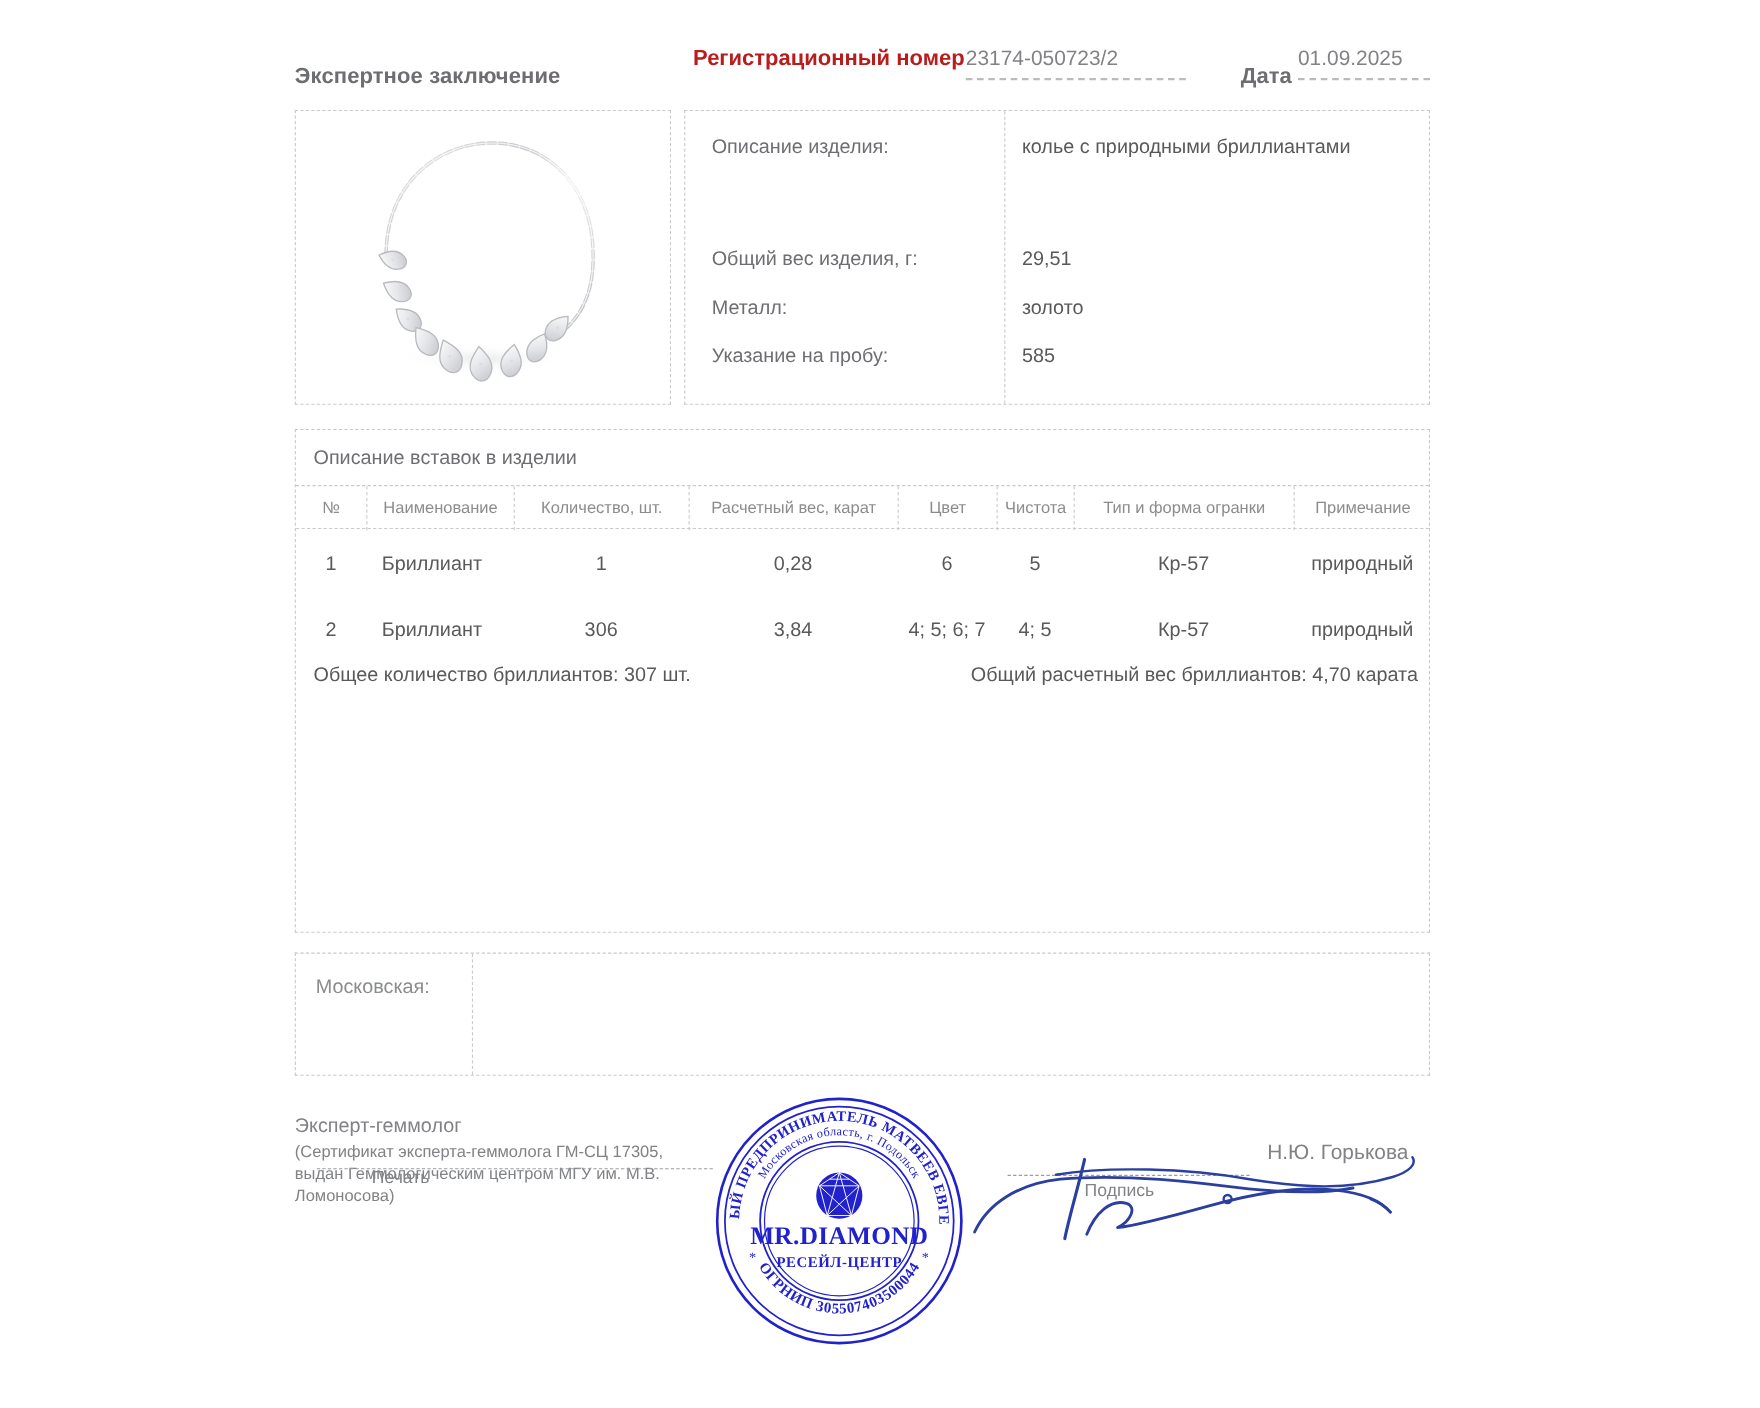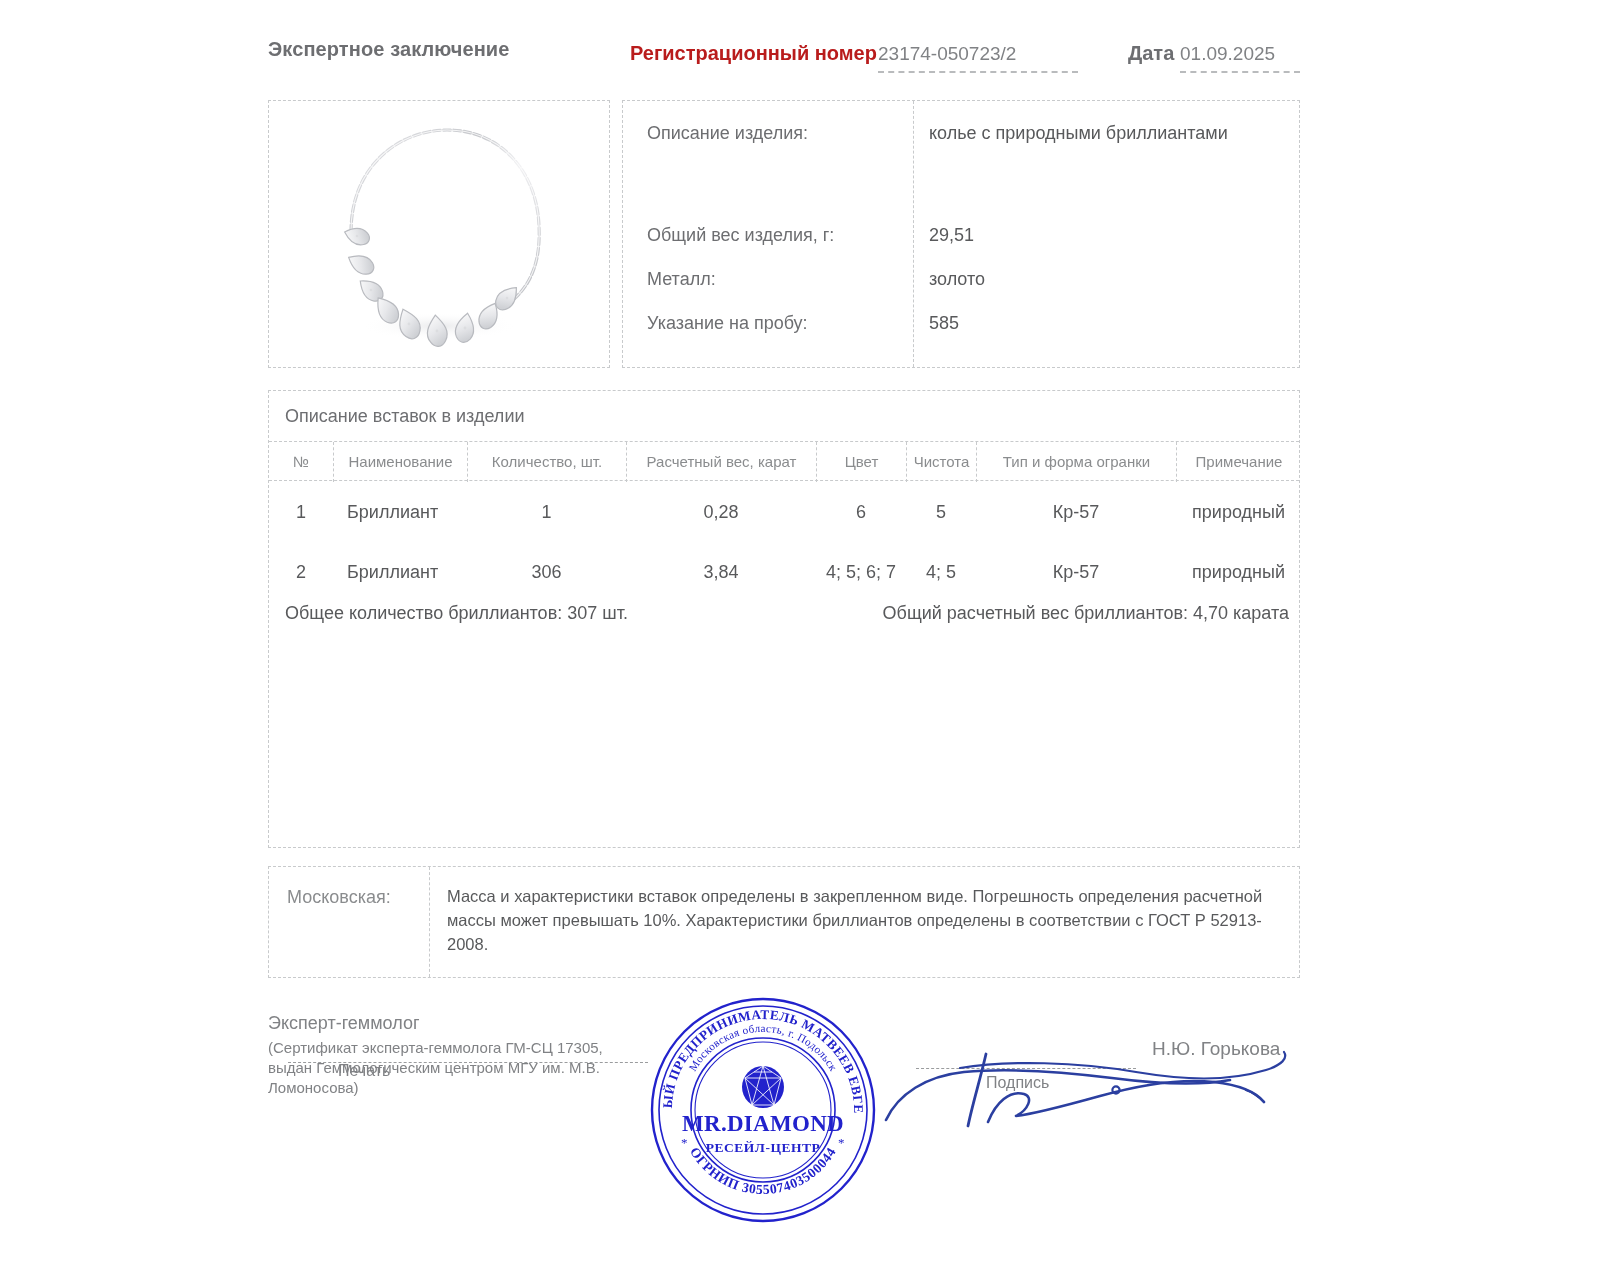--- a/index.html
+++ b/index.html
@@ -25,21 +25,21 @@
   
   .header {
     position: absolute;
     left: 268px;
     top: 38px;
     width: 1032px;
     height: 42px;
   }
   .hdr-title {
     position: absolute;
-    left: 0; top: 0;
+    left: 0; top: 20px;
     font-size: 20px;
     font-weight: bold;
     color: #6d6e71;
     letter-spacing: 0.1px;
   }
   .hdr-reg-label {
     position: absolute;
     left: 362px; top: 4px;
     font-size: 20px;
     font-weight: bold;
@@ -49,21 +49,21 @@
     position: absolute;
     left: 610px; top: 5px;
     font-size: 19px;
     color: #808285;
     padding-bottom: 6px;
     border-bottom: 2px dashed #b9bbbd;
     min-width: 200px;
   }
   .hdr-date-label {
     position: absolute;
-    left: 860px; top: 4px;
+    left: 860px; top: 20px;
     font-size: 20px;
     font-weight: bold;
     color: #6d6e71;
   }
   .hdr-date-value {
     position: absolute;
     left: 912px; top: 5px;
     font-size: 19px;
     color: #808285;
     padding-bottom: 6px;
@@ -479,21 +479,20 @@
 
     <div class="totals">
       <div class="total-left">Общее количество бриллиантов: 307 шт.</div>
       <div class="total-right">Общий расчетный вес бриллиантов: 4,70 карата</div>
     </div>
   </div>
 
   <div class="panel comments-panel">
     <div class="comments-divider"></div>
     <div class="comments-label">Московская:</div>
-    <div class="comments-text">Масса и характеристики вставок определены в закрепленном виде. Погрешность определения расчетной массы может превышать 10%. Характеристики бриллиантов определены в соответствии с ГОСТ Р 52913-2008.</div>
   </div>
 
   <div class="footer">
     <div class="expert-title">Эксперт-геммолог</div>
     <div class="expert-cert">(Сертификат эксперта-геммолога ГМ-СЦ 17305, выдан Геммологическим центром МГУ им. М.В. Ломоносова)</div>
 
     <div class="pechat-line"></div>
     <div class="pechat-label">Печать</div>
 
     <div class="stamp">

